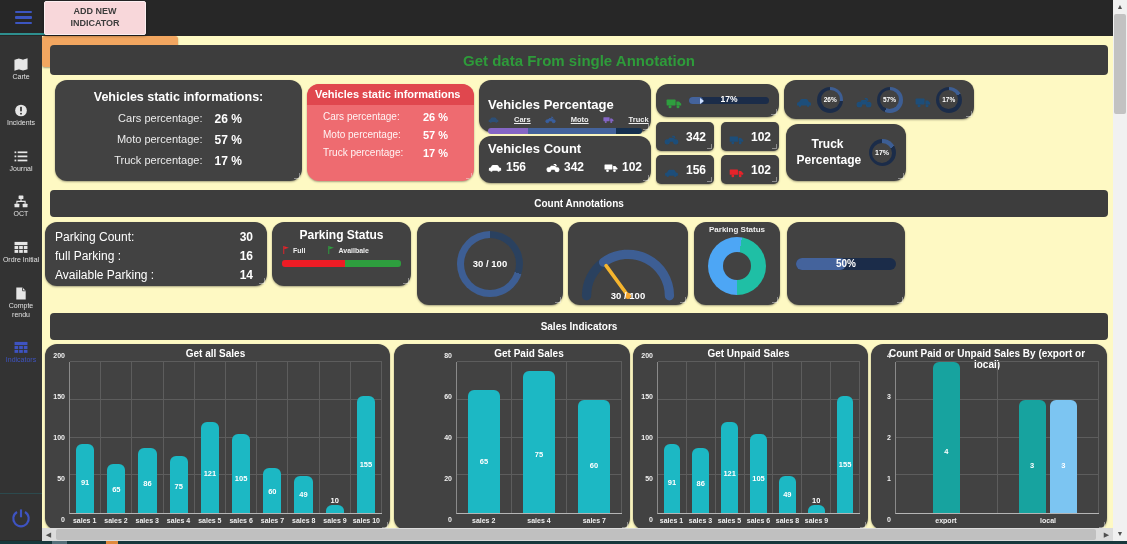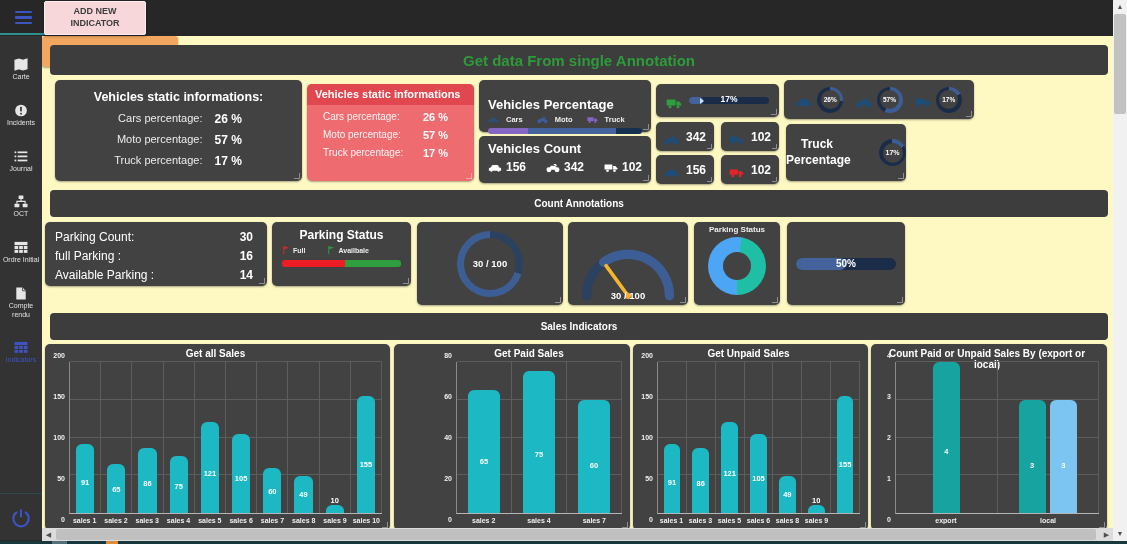--- a/index.html
+++ b/index.html
@@ -20,21 +20,21 @@
   .side-item .si-icon svg { width:100%; height:100%; fill:currentColor; }
   .side-item .si-label { font-size:7px; color:#e0e0e0; text-align:center; line-height:1.25; max-width:40px; }
   .side-item.active { color:#3e53c1; }
   .side-item.active .si-label { color:#3e53c1; }
   #side-divider { position:absolute; bottom:46px; left:0; width:100%; height:1px; background:#2c4a4e; }
   #power-btn { position:absolute; bottom:12px; left:50%; transform:translateX(-50%); width:20px; height:20px; color:#3e53c1; cursor:pointer; }
   #power-btn svg { width:100%; height:100%; }
 
   
   #content { position:absolute; left:42px; top:36px; width:1071px; height:492px; background:#fef9c3; }
-  .panel { position:absolute; background:#424242; border-radius:5px; box-shadow:0 1px 2px rgba(0,0,0,.35); }
+  .panel { position:absolute; background:#424242; border-radius:12px; box-shadow:0 1px 2px rgba(0,0,0,.35); }
   .panel::after { content:""; position:absolute; right:2px; bottom:2px; width:5px; height:5px; border-right:1px solid rgba(255,255,255,.4); border-bottom:1px solid rgba(255,255,255,.4); }
   .band { position:absolute; background:#3d3d3d; border-radius:4px; display:flex; align-items:center; justify-content:center; }
 
   #title-band { left:8px; top:9px; width:1058px; height:30px; }
   #title-band .t { color:#2e9b3a; font-size:15px; font-weight:bold; }
   #band-count { left:8px; top:154px; width:1058px; height:27px; }
   #band-sales { left:8px; top:277px; width:1058px; height:27px; }
   .band-title { color:#fff; font-size:10px; font-weight:bold; }
 
   
@@ -47,21 +47,21 @@
   
   #p-vsr { left:265px; top:48px; width:167px; height:97px; background:#ee6b70; overflow:hidden; }
   #p-vsr .hdr { background:#e0474e; color:#fff; font-size:11px; font-weight:bold; padding:4px 8px 5px; }
   #p-vsr .row { display:flex; justify-content:space-between; padding:6px 26px 0 16px; font-size:10px; color:#fff4f4; }
   #p-vsr .row .vl { font-weight:bold; font-size:11px; color:#fff; }
 
   
   #p-vp { left:437px; top:44px; width:172px; height:52px; padding:5px 9px; }
   #p-vp .ttl { font-size:13px; font-weight:bold;margin-top:12px; }
   #p-vp .legend { display:flex; gap:14px; margin:3px 0 4px; align-items:center; }
-  #p-vp .legend .li { display:flex; gap:7px; font-size:7.5px; font-weight:bold; color:#eee; }
+  #p-vp .legend .li { display:flex; gap:15px; font-size:7.5px; font-weight:bold; color:#eee;text-decoration:underline; }
   #p-vp .legend .ic { width:11px; height:9px; }
   #p-vp .legend .ic svg { width:100%; height:100%; fill:currentColor; }
   .ic-cars { color:#2d4f76; } .ic-moto { color:#3a5f9e; } .ic-truckleg { color:#8566c5; }
   .vstack { height:6px; border-radius:3px; overflow:hidden; }
 
   
   #p-vc { left:437px; top:100px; width:172px; height:47px; padding:5px 9px; }
   #p-vc .ttl { font-size:13px; font-weight:bold; margin-bottom:4px; }
   #p-vc .row { display:flex; justify-content:space-between; align-items:center; }
   #p-vc .item { display:flex; align-items:center; gap:4px; font-size:12px; font-weight:bold; }
@@ -92,21 +92,21 @@
   #p-rings { left:742px; top:44px; width:190px; height:39px; display:flex; align-items:center; justify-content:space-evenly; }
   #p-rings .grp { display:flex; align-items:center; gap:5px; }
   #p-rings .ic { width:16px; height:12px; color:#1d4e7a; }
   #p-rings .ic svg { width:100%; height:100%; fill:currentColor; }
   .ring { position:relative; border-radius:50%; }
   .ring .hole { position:absolute; inset:3.5px; background:#424242; border-radius:50%; }
   .ring .rlabel { position:absolute; inset:0; display:flex; align-items:center; justify-content:center; font-size:6.5px; font-weight:bold; color:#fff; z-index:1; }
   #p-rings .ring { width:26px; height:26px; }
 
   
-  #p-tp { left:744px; top:88px; width:120px; height:57px; display:flex; align-items:center; justify-content:space-between; gap:10px; }
+  #p-tp { left:744px; top:88px; width:120px; height:57px; display:flex; align-items:center; justify-content:center; gap:10px; }
   #p-tp .ttl { font-size:12px; font-weight:bold; text-align:center; width:62px; line-height:1.3; }
   #p-tp .ring { width:27px; height:27px; }
   #p-tp .ring .rlabel { font-size:7px; }
 
   
   #p-radar { left:935px; top:46px; width:136px; height:31px; background:#f2a660; border-radius:3px; display:flex; align-items:center; justify-content:space-evenly; box-shadow:0 1px 2px rgba(0,0,0,.35); }
   #p-radar span { font-size:11px; color:#fff; }
 
   
   #p-pi { left:3px; top:186px; width:222px; height:64px; padding:8px 14px 0 10px; }

